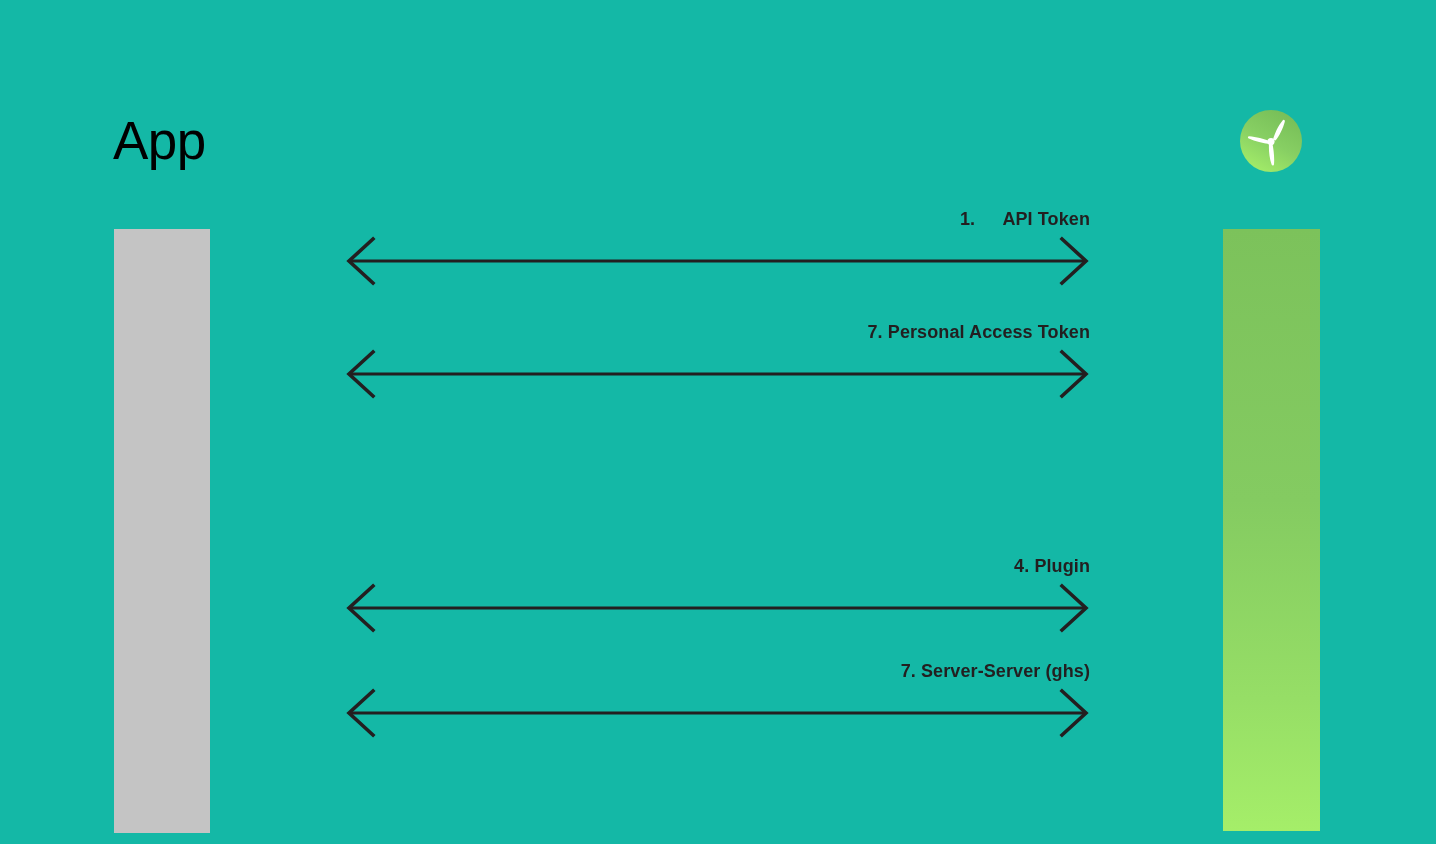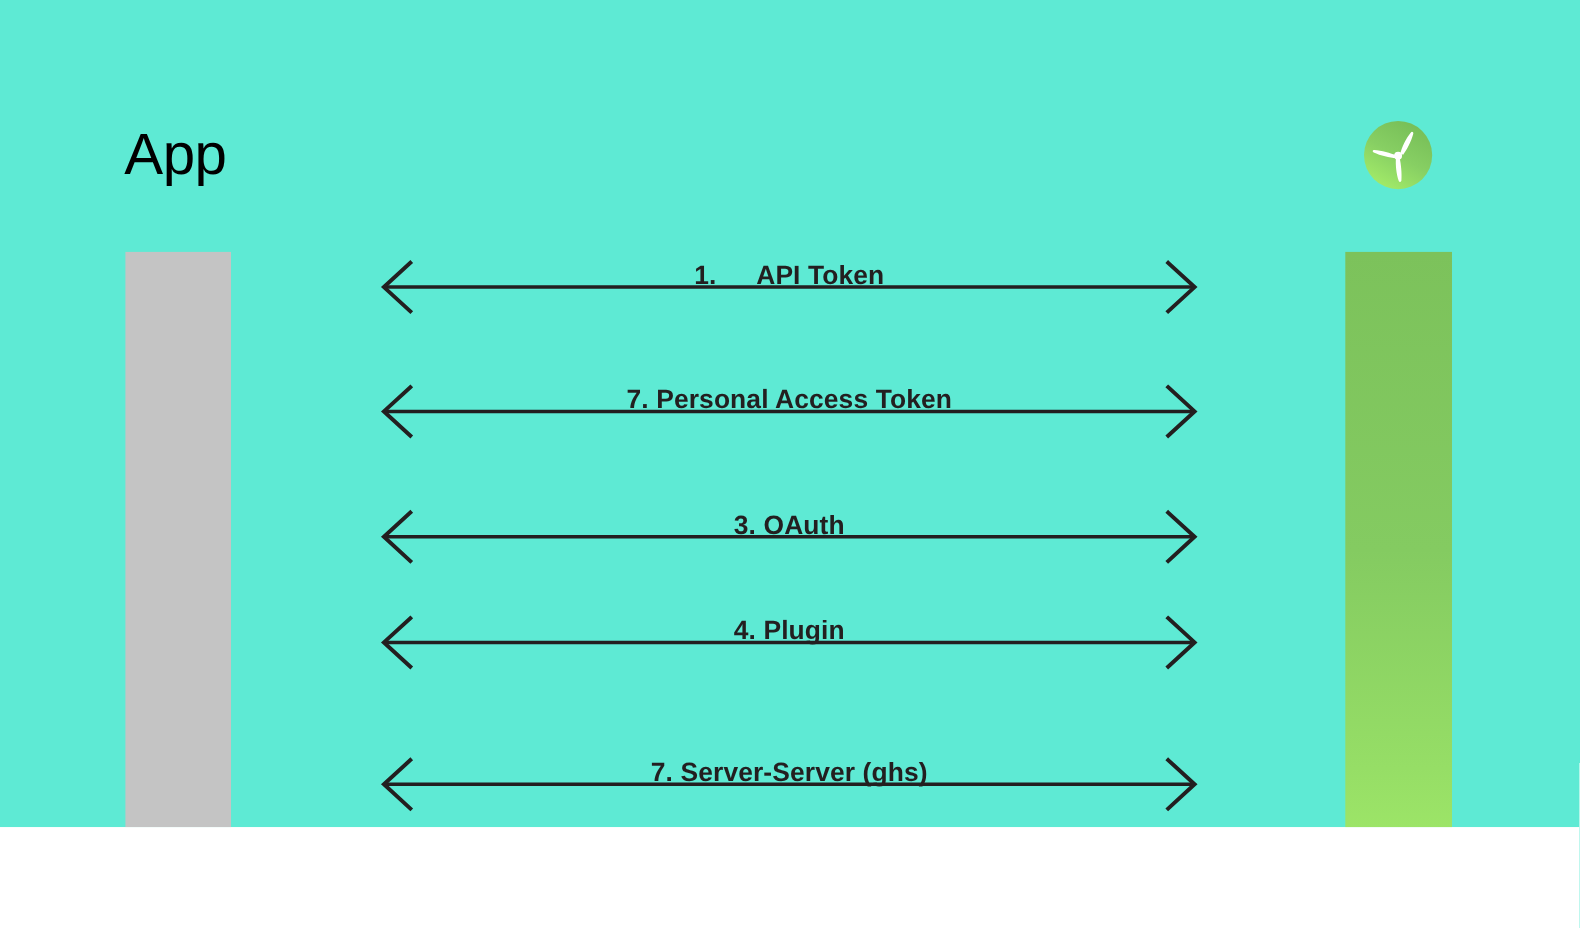--- a/index.html
+++ b/index.html
@@ -8,22 +8,22 @@
     padding: 0;
     background: #ffffff;
   }
   body {
     font-family: "Liberation Sans", sans-serif;
     -webkit-font-smoothing: antialiased;
   }
   #slide {
     position: relative;
     width: 1436px;
-    height: 752px;
-    background: #5eead4;
+    height: 844px;
+    background: #14b8a6;
     overflow: hidden;
   }
 
   
   .slide-title {
     position: absolute;
     left: 113px;
     top: 112px;
     font-family: "Liberation Sans", sans-serif;
     font-size: 53px;
@@ -79,28 +79,27 @@
     position: absolute;
     left: 345px;
     width: 745px;
     height: 78px;
   }
   .message-label {
     position: absolute;
     left: 0;
     top: 0;
     width: 745px;
-    text-align: center;
+    text-align: right;
     font-family: "Liberation Sans", sans-serif;
-    font-size: 24px;
+    font-size: 18px;
     font-weight: bold;
     color: #231f20;
     letter-spacing: 0.1px;
     white-space: pre;
-    margin-top: 28px;
   }
   .message-arrow {
     position: absolute;
     left: 0;
     top: 26px;
     width: 745px;
     height: 52px;
   }
   .message-arrow svg {
     display: block;
@@ -161,32 +160,22 @@
       <div class="message-label">7. Personal Access Token</div>
       <div class="message-arrow">
         <svg viewBox="0 0 745 52" xmlns="http://www.w3.org/2000/svg">
           <line x1="6" y1="26" x2="739" y2="26" stroke="#231f20" stroke-width="3.2"></line>
           <polyline points="28,4 4,26 28,48" fill="none" stroke="#231f20" stroke-width="3.6" stroke-linecap="square" stroke-linejoin="miter"></polyline>
           <polyline points="717,4 741,26 717,48" fill="none" stroke="#231f20" stroke-width="3.6" stroke-linecap="square" stroke-linejoin="miter"></polyline>
         </svg>
       </div>
     </div>
 
-    <div class="message-row" style="top:436px;">
-      <div class="message-label">3. OAuth</div>
-      <div class="message-arrow">
-        <svg viewBox="0 0 745 52" xmlns="http://www.w3.org/2000/svg">
-          <line x1="6" y1="26" x2="739" y2="26" stroke="#231f20" stroke-width="3.2"></line>
-          <polyline points="28,4 4,26 28,48" fill="none" stroke="#231f20" stroke-width="3.6" stroke-linecap="square" stroke-linejoin="miter"></polyline>
-          <polyline points="717,4 741,26 717,48" fill="none" stroke="#231f20" stroke-width="3.6" stroke-linecap="square" stroke-linejoin="miter"></polyline>
-        </svg>
-      </div>
-    </div>
 
-    <div class="message-row" style="top:532px;">
+    <div class="message-row" style="top:556px;">
       <div class="message-label">4. Plugin</div>
       <div class="message-arrow">
         <svg viewBox="0 0 745 52" xmlns="http://www.w3.org/2000/svg">
           <line x1="6" y1="26" x2="739" y2="26" stroke="#231f20" stroke-width="3.2"></line>
           <polyline points="28,4 4,26 28,48" fill="none" stroke="#231f20" stroke-width="3.6" stroke-linecap="square" stroke-linejoin="miter"></polyline>
           <polyline points="717,4 741,26 717,48" fill="none" stroke="#231f20" stroke-width="3.6" stroke-linecap="square" stroke-linejoin="miter"></polyline>
         </svg>
       </div>
     </div>
 

